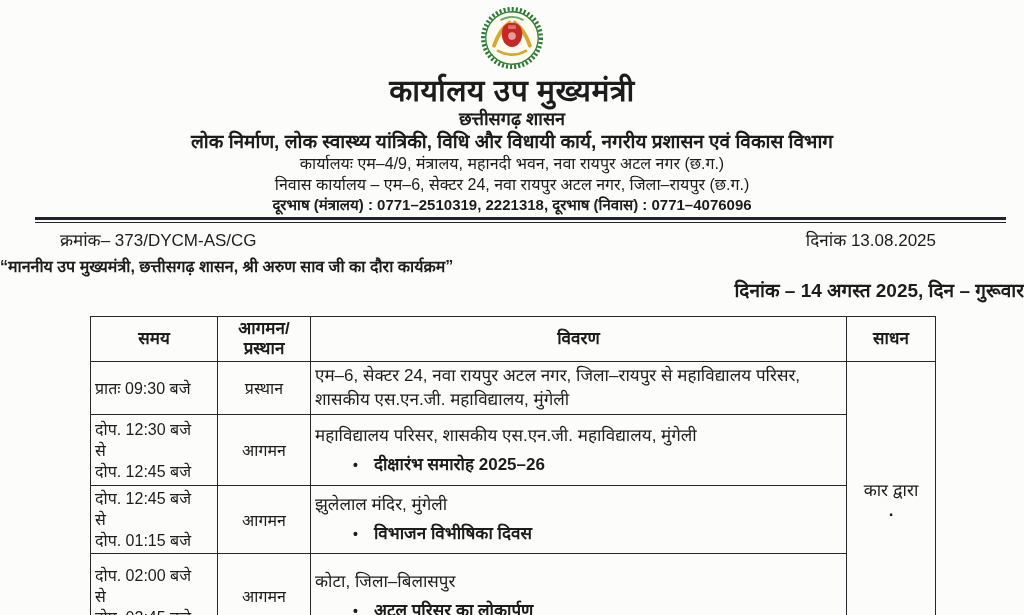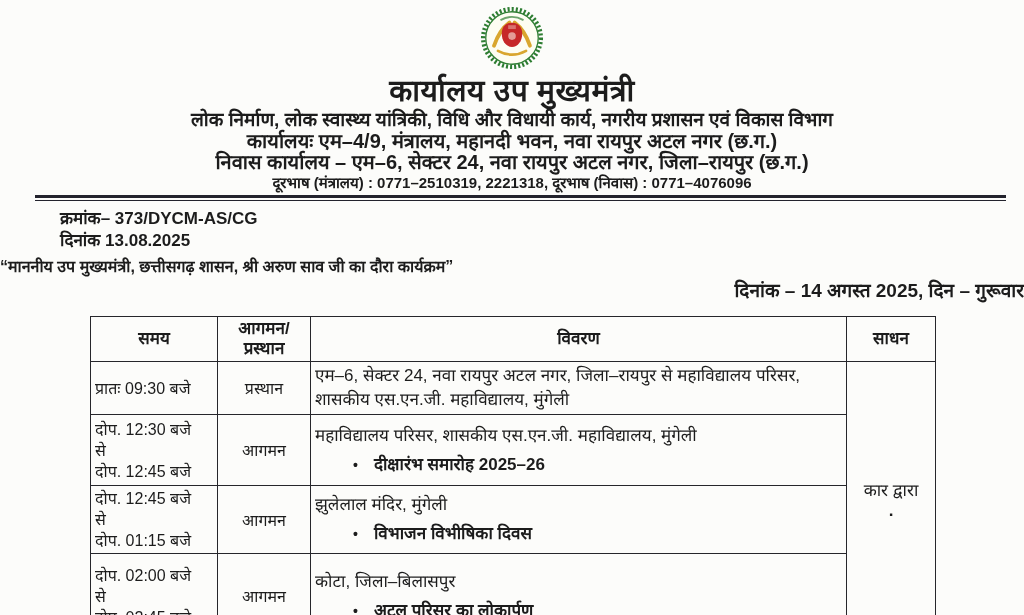--- a/index.html
+++ b/index.html
@@ -11,35 +11,35 @@
     color: #1c1c1c;
   }
   .page { width: 1024px; height: 615px; position: relative; }
 
   
   .letterhead { text-align: center; padding-top: 6px; }
   .logo-wrap { width: 66px; height: 64px; margin: 0 auto 4px auto; }
   .office-title { font-size: 30px; font-weight: 700; line-height: 34px; letter-spacing: 0.5px; }
   .govt-line    { font-size: 18px; font-weight: 700; line-height: 22px; }
   .dept-line    { font-size: 19px; font-weight: 700; line-height: 23px; }
-  .addr-line    { font-size: 20px; font-weight: 700; line-height: 21px; }
+  .addr-line    { font-size: 16px; font-weight: 400; line-height: 21px; }
   .phone-line   { font-size: 15px; font-weight: 700; line-height: 19px; }
 
   .rule {
     margin: 3px 18px 0 35px;
     height: 2px;
     border-top: 3px solid #23232d;
     border-bottom: 1px solid #23232d;
   }
 
   
   .ref-row {
     display: flex; justify-content: space-between;
     padding: 7px 88px 0 60px;
-    font-size: 17px; font-weight: 700; line-height: 22px; flex-direction: column;
+    font-size: 17px; font-weight: 400; line-height: 22px;
   }
 
   
   .subject-line { font-size: 16px; font-weight: 700; line-height: 25px; margin-top: 2px; }
   .date-line    { text-align: right; font-size: 19px; font-weight: 700; line-height: 23px; padding-left: 44px; }
 
   
   table.schedule {
     border-collapse: collapse;
     margin: 14px 0 0 90px;
@@ -85,20 +85,21 @@
         <path d="M22 62 Q30 38 46 26" fill="none" stroke="#d9a62e" stroke-width="6" stroke-linecap="round"></path>
         <path d="M78 62 Q70 38 54 26" fill="none" stroke="#d9a62e" stroke-width="6" stroke-linecap="round"></path>
         <path d="M28 70 Q50 82 72 70" fill="none" stroke="#d9a62e" stroke-width="4" stroke-linecap="round"></path>
         <path d="M50 26 c10 0 16 7 16 17 c0 12 -7 21 -16 21 c-9 0 -16 -9 -16 -21 c0 -10 6 -17 16 -17 z" fill="#c62828"></path>
         <circle cx="50" cy="47" r="6" fill="#fdfdf2" opacity="0.55"></circle>
         <rect x="44" y="30" width="12" height="6" fill="#fdfdf2" opacity="0.35"></rect>
         <path d="M32 22 Q50 12 68 22" fill="none" stroke="#2e7d32" stroke-width="3" opacity="0.7"></path>
       </svg>
     </div>
     <div class="office-title">कार्यालय उप मुख्यमंत्री</div>
+    <div class="govt-line">छत्तीसगढ़ शासन</div>
     <div class="dept-line">लोक निर्माण, लोक स्वास्थ्य यांत्रिकी, विधि और विधायी कार्य, नगरीय प्रशासन एवं विकास विभाग</div>
     <div class="addr-line">कार्यालयः एम–4/9, मंत्रालय, महानदी भवन, नवा रायपुर अटल नगर (छ.ग.)</div>
     <div class="addr-line">निवास कार्यालय – एम–6, सेक्टर 24, नवा रायपुर अटल नगर, जिला–रायपुर (छ.ग.)</div>
     <div class="phone-line">दूरभाष (मंत्रालय) : 0771–2510319, 2221318, दूरभाष (निवास) : 0771–4076096</div>
   </div>
 
   <div class="rule"></div>
 
   <div class="ref-row">
     <span>क्रमांक– 373/DYCM-AS/CG</span>

